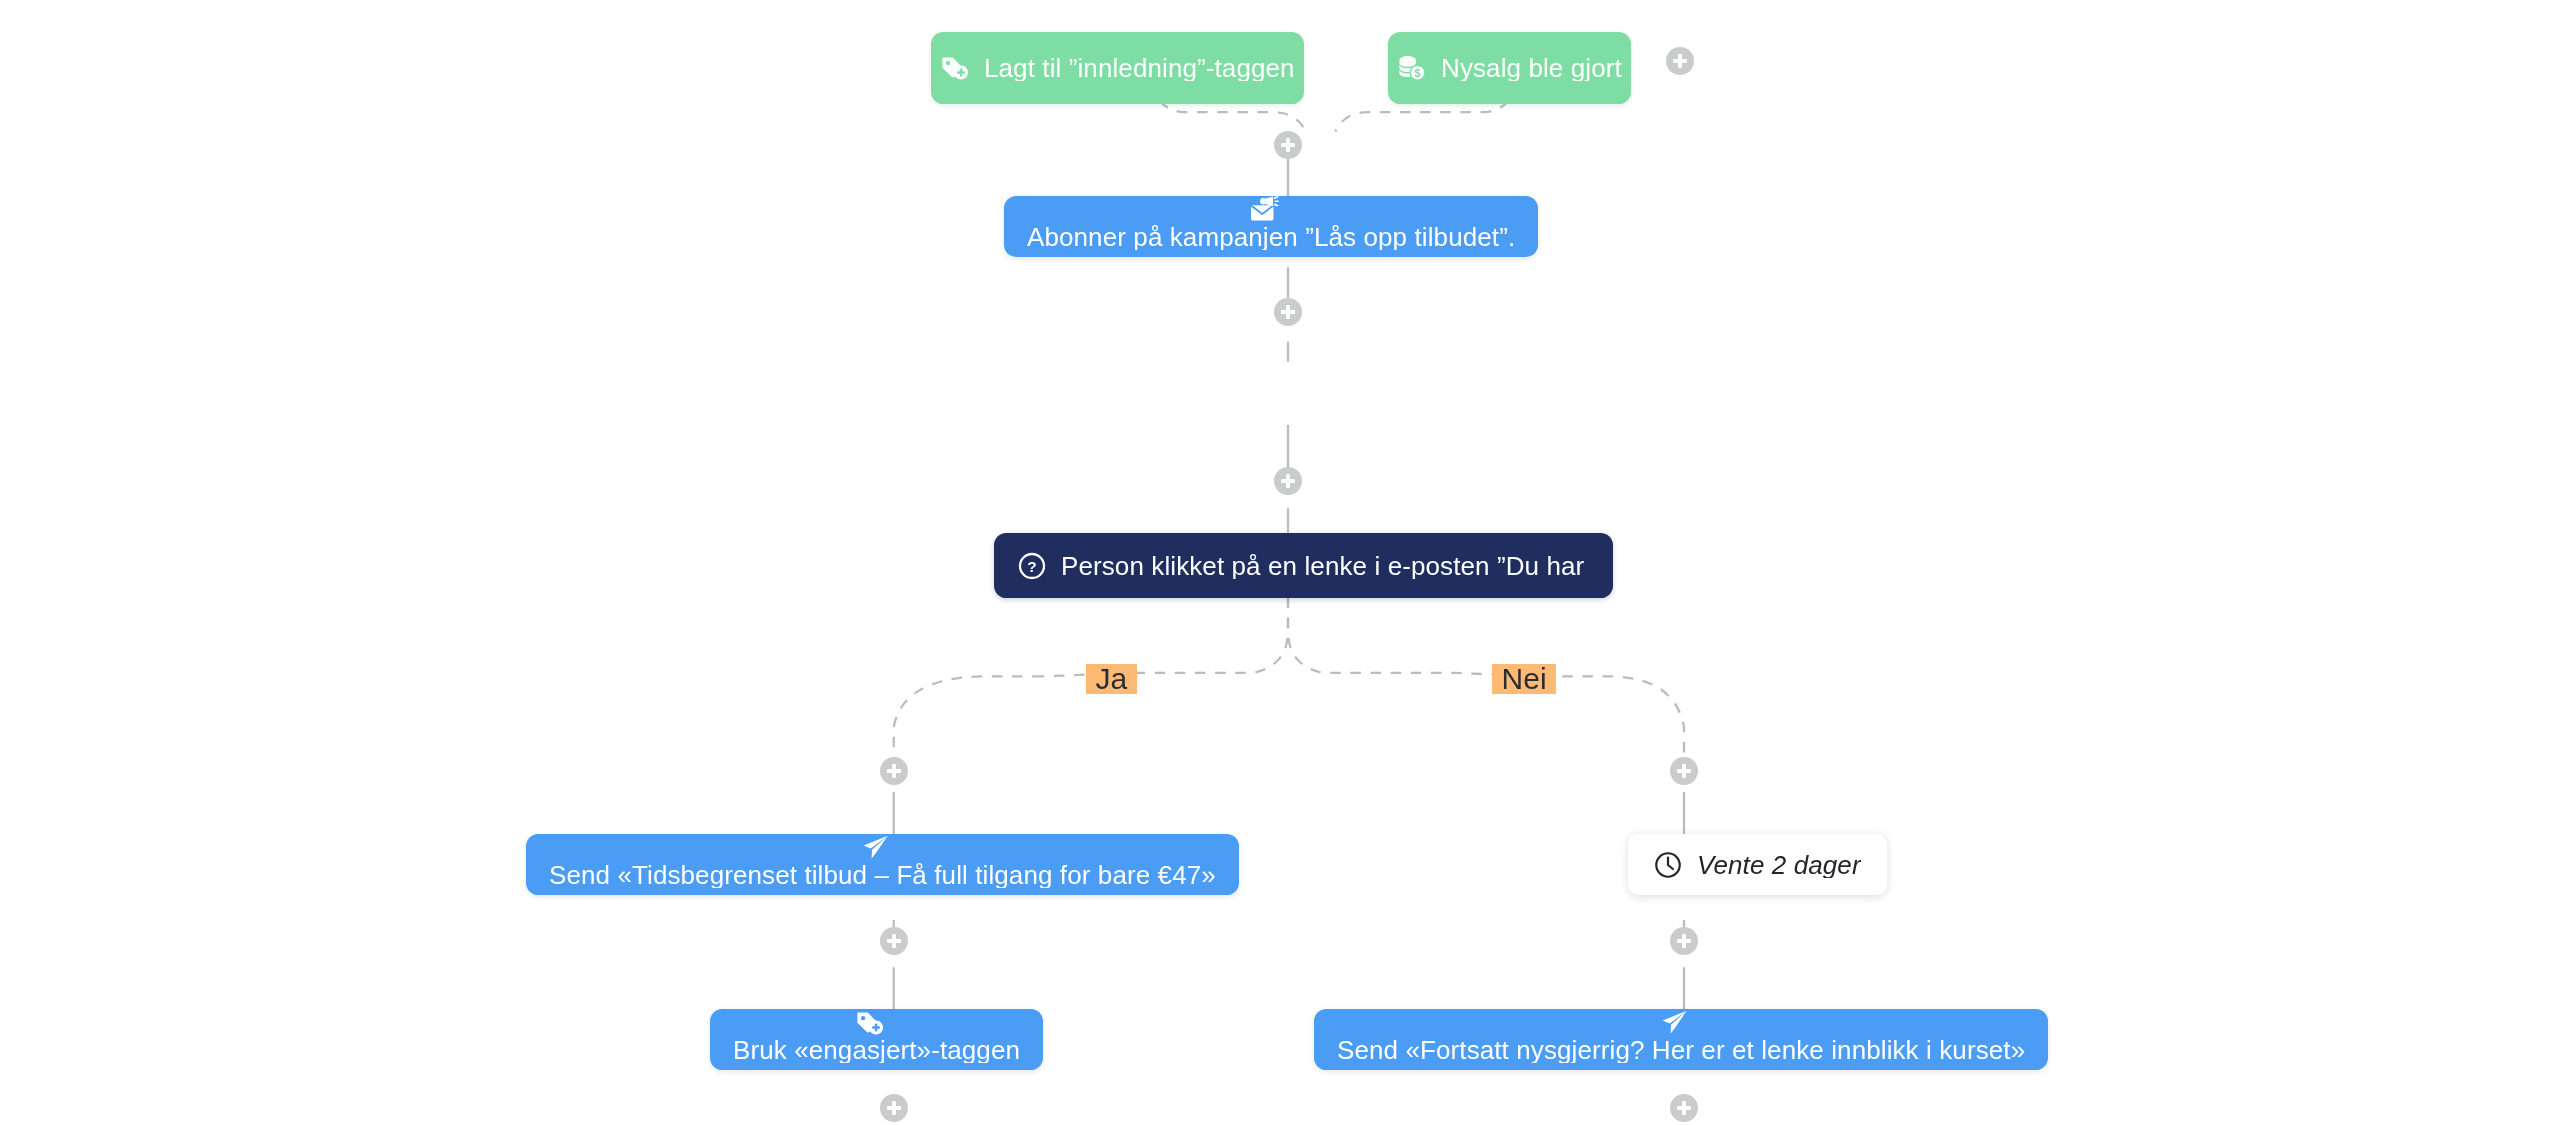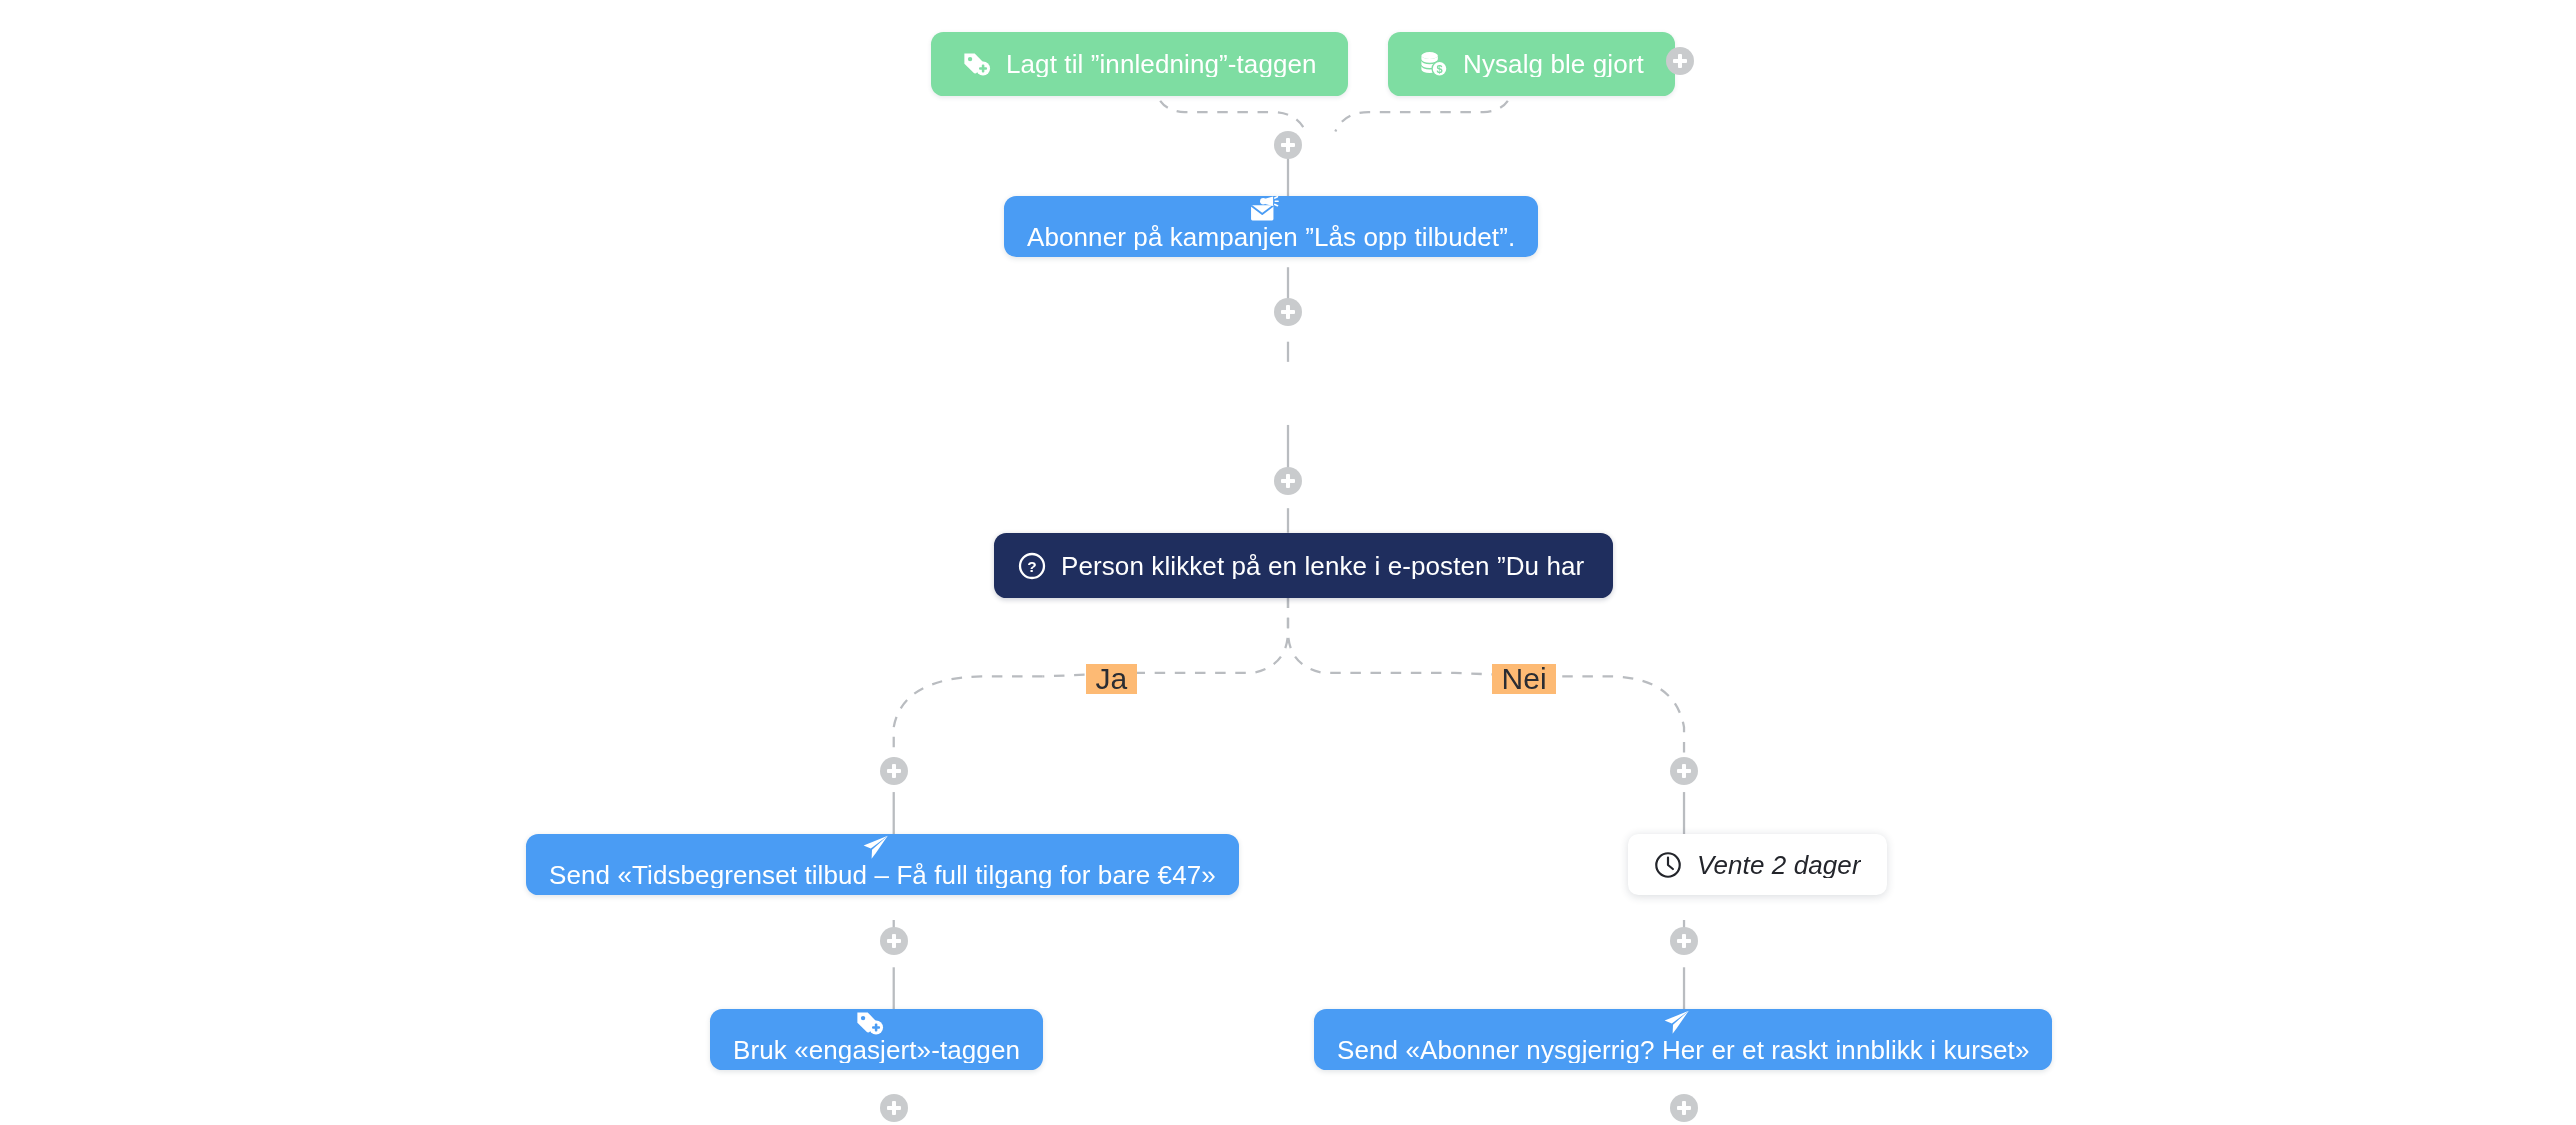--- a/index.html
+++ b/index.html
@@ -30,22 +30,22 @@
   .node .lbl{
     font-size:26px;
     letter-spacing:0.1px;
     line-height:1;
     overflow:hidden;
   }
 
   .node.green{
     background:#7edda2;
     color:#ffffff;
-    height:64px;
-    padding:0 31px;
+    height:72px;
+    padding:0 9px;
     box-shadow:0 1.8px 4.4px rgba(40,60,80,.10);
   }
   .node.blue{
     background:#4a9cf4;
     color:#ffffff;
     height:61px;
     padding:0 23px;
     box-shadow:0 1.8px 5.3px rgba(40,60,80,.13);
     flex-direction:column;
   }
@@ -258,21 +258,21 @@
     <span class="bar v"></span>
   </div>
 
   <div class="node blue" style="left:1314px;top:1009px;">
     <span class="ico">
       <svg width="30" height="28" viewBox="0 0 34 32">
         <path d="M31.6,2.0 L4.0,13.2 L12.2,16.6 Z" fill="#ffffff"></path>
         <path d="M31.6,2.0 L13.6,17.9 L13.1,28.2 L17.6,22.2 Z" fill="#ffffff"></path>
       </svg>
     </span>
-    <span class="lbl">Send «Abonner nysgjerrig? Her er et raskt innblikk i kurset»</span>
+    <span class="lbl">Send «Fortsatt nysgjerrig? Her er et lenke innblikk i kurset»</span>
   </div>
 
   <div class="addbtn" style="left:1670px;top:1094px;">
     <span class="bar h"></span>
     <span class="bar v"></span>
   </div>
 
 </div>
 
 

